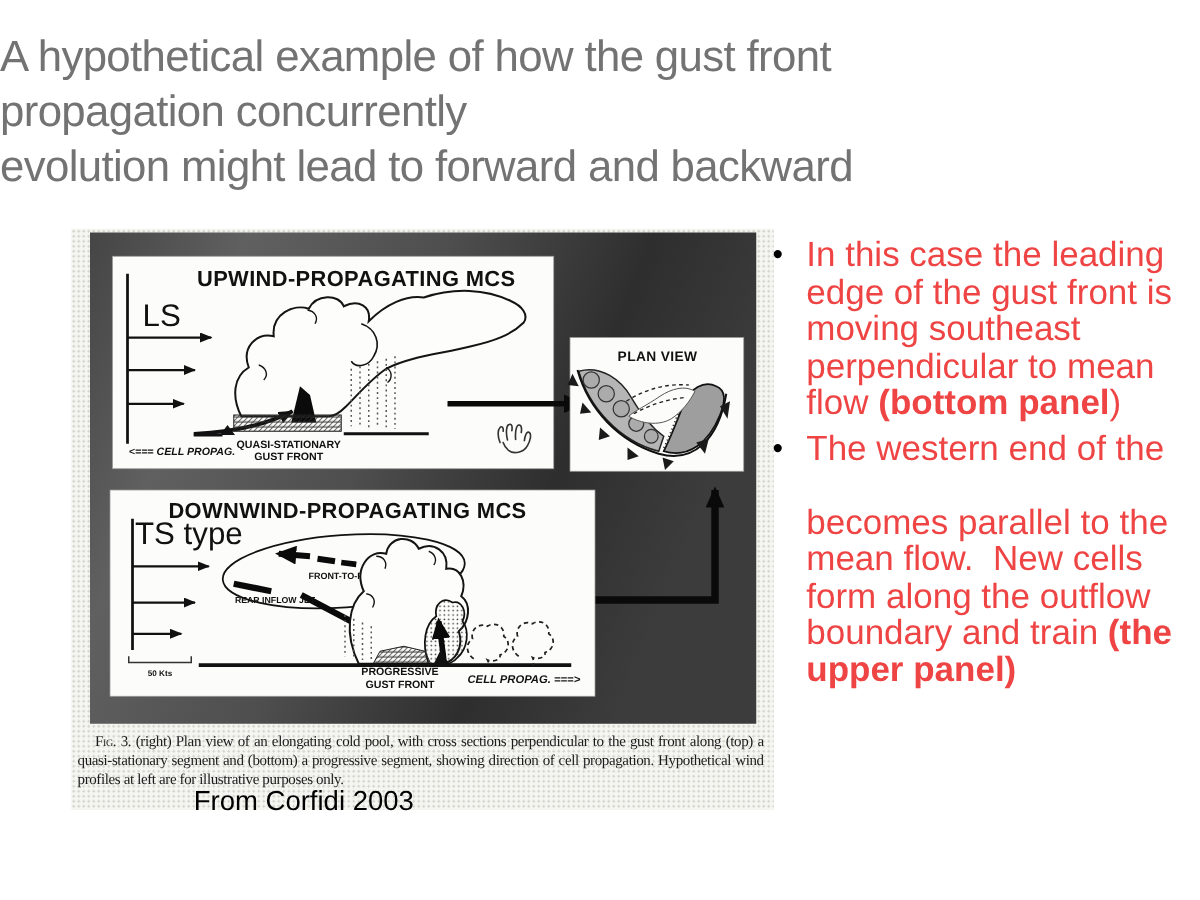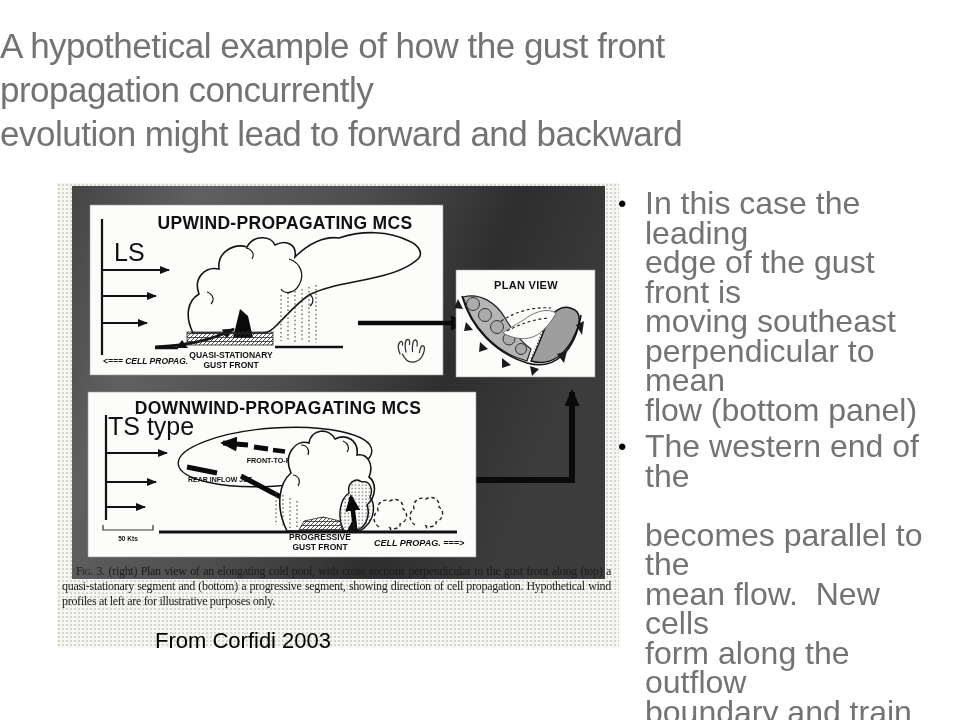--- a/index.html
+++ b/index.html
@@ -5,29 +5,29 @@
   html,body{margin:0;padding:0}
   body{width:960px;height:720px;position:relative;background:#ffffff;overflow:hidden;
        font-family:"Liberation Sans",sans-serif;color:#000}
   .title{position:absolute;top:24px;left:0;width:960px;text-align:left;
          font-size:35px;line-height:44px;letter-spacing:-0.5px;color:#737373}
   .scan{position:absolute;left:57px;top:183px;width:562px;height:465px;
         background-color:#f5f5f1;
         background-image:radial-gradient(circle,#d4d4cc 0.9px,rgba(0,0,0,0) 1px);
         background-size:4px 4px}
   .scan svg{position:absolute;left:0;top:0}
-  .caption{position:absolute;left:5px;top:381px;width:549px;
+  .caption{position:absolute;left:5px;top:403px;width:549px;
            font-family:"Liberation Serif",serif;font-size:12px;line-height:15.2px;
            text-align:justify;text-indent:14px;letter-spacing:-0.3px;color:#1c1c1c}
   .sc{font-variant:small-caps}
   .bullets{position:absolute;left:612px;top:189px;width:330px}
   .bullet-item{display:flex;margin-bottom:7px}
   .dot{flex:0 0 33px;padding-left:6px;font-size:24px;line-height:29.5px;box-sizing:border-box}
-  .btxt{font-size:32px;line-height:29.5px;white-space:pre-wrap;color:#737373}
-  .b{font-weight:normal}
+  .btxt{font-size:28px;line-height:29.5px;white-space:pre-wrap;color:#ef4444}
+  .b{font-weight:bold}
   .credit{position:absolute;left:155px;top:628px;font-size:22px;color:#000}
   svg text{fill:#111}
 </style>
 </head>
 <body>
 
 <div class="title">
   <div>A hypothetical example of how the gust front</div>
   <div>propagation concurrently</div>
   <div>evolution might lead to forward and backward</div>

